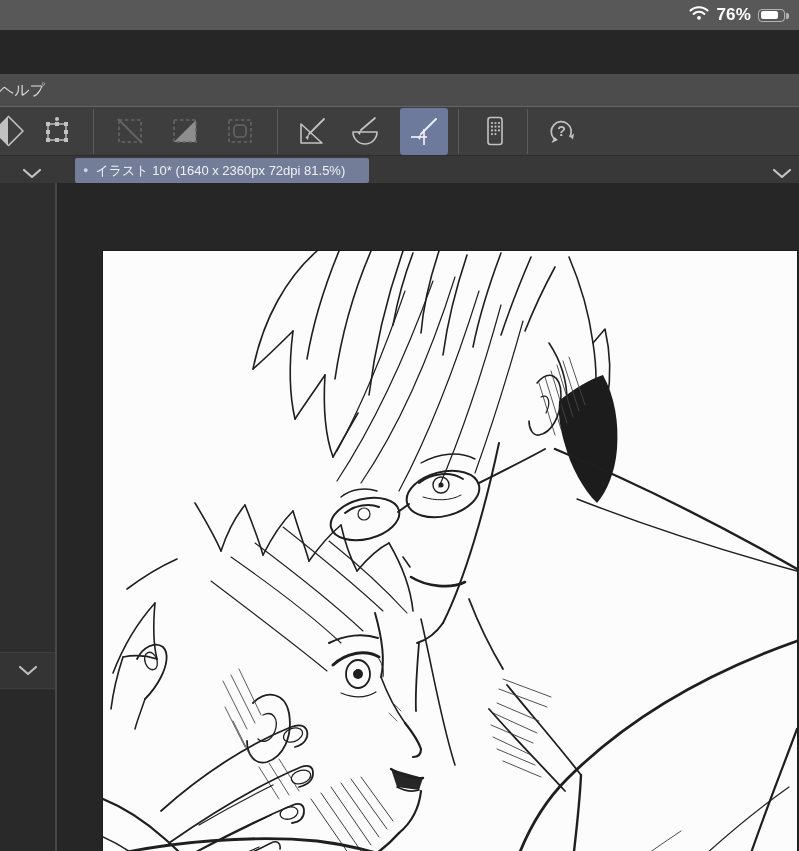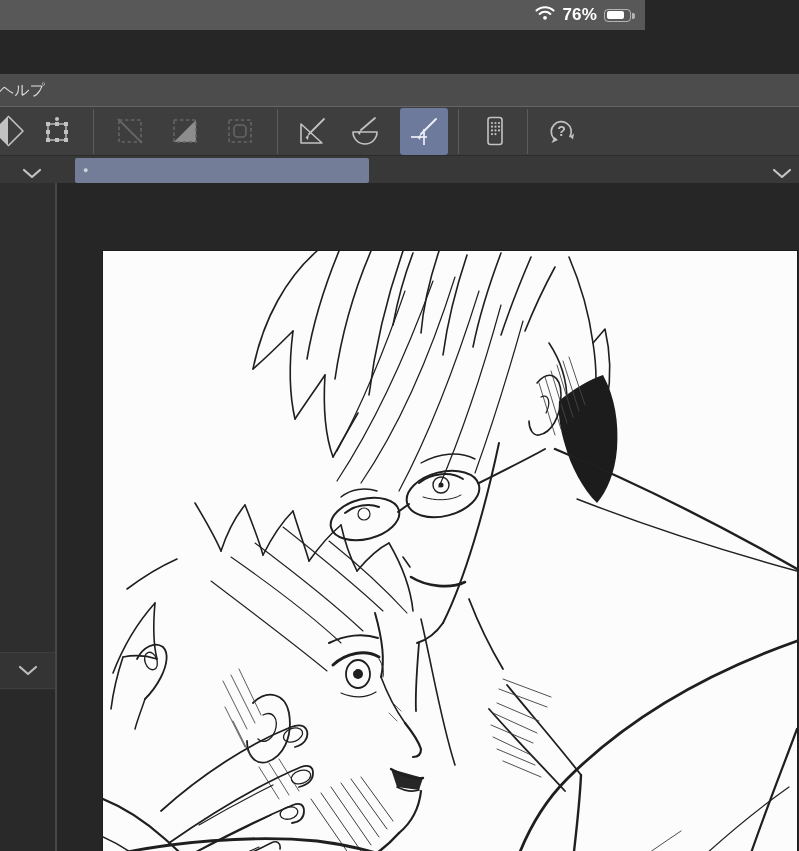--- a/index.html
+++ b/index.html
@@ -1,20 +1,20 @@
 <!DOCTYPE html>
 <html><head>
 <meta charset="utf-8">
 <style>
   * { margin:0; padding:0; box-sizing:border-box; }
   html,body { width:799px; height:851px; overflow:hidden; background:#262626;
               font-family:"Liberation Sans", sans-serif; }
 
   
-  .statusbar { position:relative; width:645px; height:30px; background:#585858; }
+  .statusbar { position:relative; width:799px; height:30px; background:#585858; }
   .status-right { position:absolute; right:14px; top:0; height:30px; display:flex; align-items:center; gap:7px; }
   .battery-pct { color:#ffffff; font-size:17px; font-weight:600; letter-spacing:.2px; }
   .battery { position:relative; width:27px; height:13px; border:1.5px solid rgba(255,255,255,.55);
              border-radius:4px; display:flex; align-items:center; padding:1.5px; }
   .battery-fill { width:78%; height:100%; background:#ffffff; border-radius:2px; }
   .battery-tip { position:absolute; right:-4.5px; top:3.5px; width:2.5px; height:6px;
                  background:rgba(255,255,255,.55); border-radius:0 2px 2px 0; }
 
   
   .menubar { position:relative; width:799px; height:32px; background:#4c4c4c;
@@ -191,20 +191,21 @@
 </div>
 
 <div class="tabbar">
   <span class="tab-chevron-left">
     <svg width="20" height="11" viewBox="0 0 20 11">
         <polyline points="2,2 10,9 18,2" fill="none" stroke="#c4c4c4" stroke-width="2.2" stroke-linecap="round" stroke-linejoin="round"></polyline>
       </svg>
   </span>
   <div class="doc-tab">
     <span class="doc-dot">●</span>
+    <span class="doc-title">イラスト 10* (1640 x 2360px 72dpi 81.5%)</span>
   </div>
   <span class="tab-chevron-right">
     <svg width="20" height="11" viewBox="0 0 20 11">
         <polyline points="2,2 10,9 18,2" fill="none" stroke="#c4c4c4" stroke-width="2.2" stroke-linecap="round" stroke-linejoin="round"></polyline>
       </svg>
   </span>
 </div>
 
 <div class="workspace">
 

